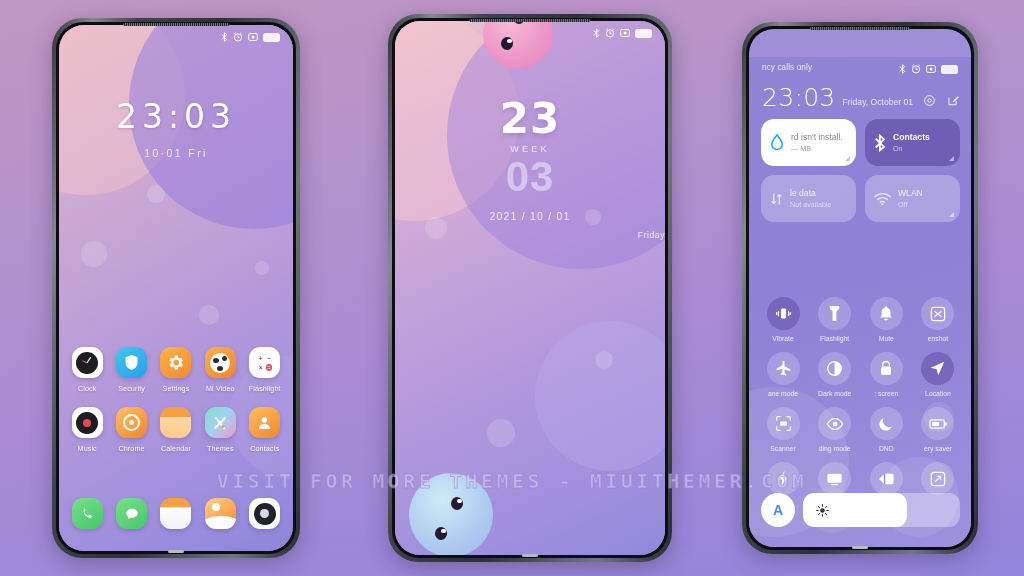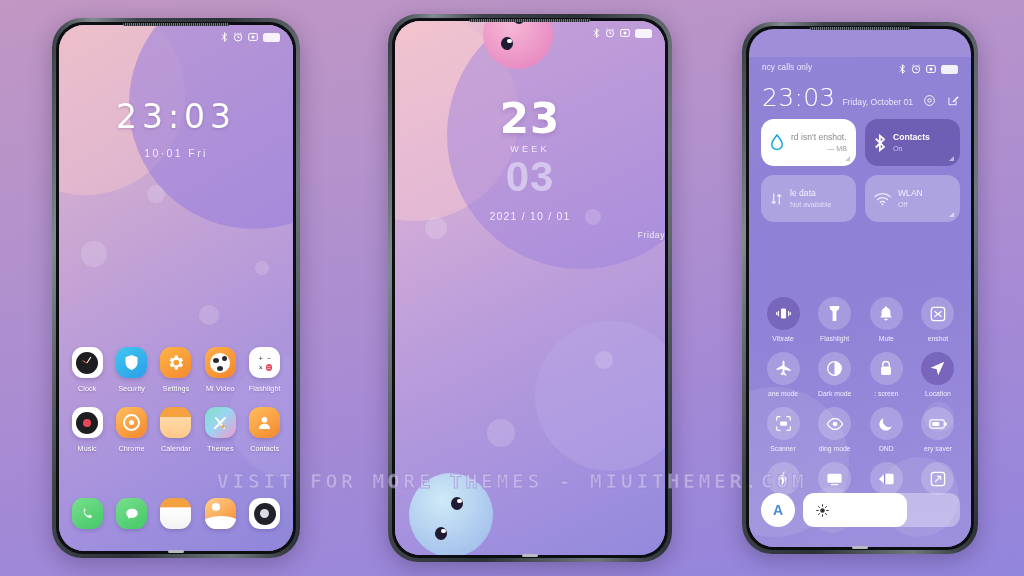--- a/index.html
+++ b/index.html
@@ -83,21 +83,21 @@
 
   .bigtiles { position:absolute; top:62px; left:12px; right:11px; z-index:5; }
   .btrow { display:flex; gap:9px; margin-bottom:9px; }
   .bt { flex:1; height:47px; border-radius:13px; padding:8px 9px; position:relative; display:flex; align-items:center; gap:7px; }
   .bt.on-white { background:#fff; }
   .bt.on-dark  { background:#6f5fb4; }
   .bt.off      { background:rgba(255,255,255,.27); }
   .bt .txt { flex:1; min-width:0; }
   .bt .n { font-size:8.6px; line-height:1.25; white-space:nowrap; overflow:hidden; }
   .bt .s { font-size:7.2px; line-height:1.3; margin-top:1px; white-space:nowrap; overflow:hidden; }
-  .bt.on-white .n { color:#888; } .bt.on-white .s { color:#9a9a9a;text-align:right; }
+  .bt.on-white .n { color:#888; } .bt.on-white .s { color:#9a9a9a; }
   .bt.on-dark  .n { color:#fff; font-weight:600; } .bt.on-dark .s { color:#cfc6ee; }
   .bt.off      .n { color:#f3effc; } .bt.off .s { color:#e2dbf6; }
   .bt .corner { position:absolute; right:6px; bottom:5px; width:0; height:0; border-style:solid; border-width:0 0 5px 5px; border-color:transparent transparent rgba(255,255,255,.55) transparent; }
   .bt.on-white .corner { border-color:transparent transparent rgba(150,150,150,.5) transparent; }
 
   .toggles { position:absolute; top:240px; left:10px; right:9px; z-index:5; }
   .trow { display:flex; justify-content:space-between; margin-bottom:10px; }
   .tg { width:48px; text-align:center; }
   .tg .circ { width:33px; height:33px; border-radius:50%; margin:0 auto; display:flex; align-items:center; justify-content:center; background:rgba(255,255,255,.2); }
   .tg.active .circ { background:#7866bd; }
@@ -360,21 +360,21 @@
           </div>
         </div>
 
         <div class="bigtiles">
           <div class="btrow">
             <div class="bt on-white">
               <svg width="14" height="17" viewBox="0 0 14 18">
                   <path d="M7 1C4 5 1.5 7.5 1.5 11A5.5 5.5 0 0 0 12.5 11C12.5 7.5 10 5 7 1z" fill="none" stroke="#1aa7e0" stroke-width="1.6"></path>
                 </svg>
               <div class="txt">
-                <div class="n">rd isn't enshot.</div>
+                <div class="n">rd isn't install.</div>
                 <div class="s">— MB</div>
               </div>
               <div class="corner"></div>
             </div>
             <div class="bt on-dark">
               <svg width="12" height="18" viewBox="0 0 9 14">
                   <path d="M1.2 3.6 7.6 10 4.4 12.6V1.3l3.2 2.9L1.2 10.5" fill="none" stroke="#fff" stroke-width="1.4"></path>
                 </svg>
               <div class="txt">
                 <div class="n">Contacts</div>

